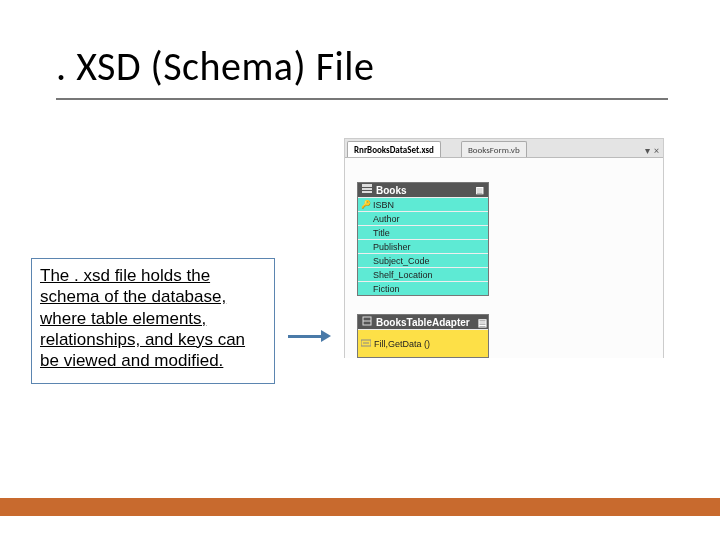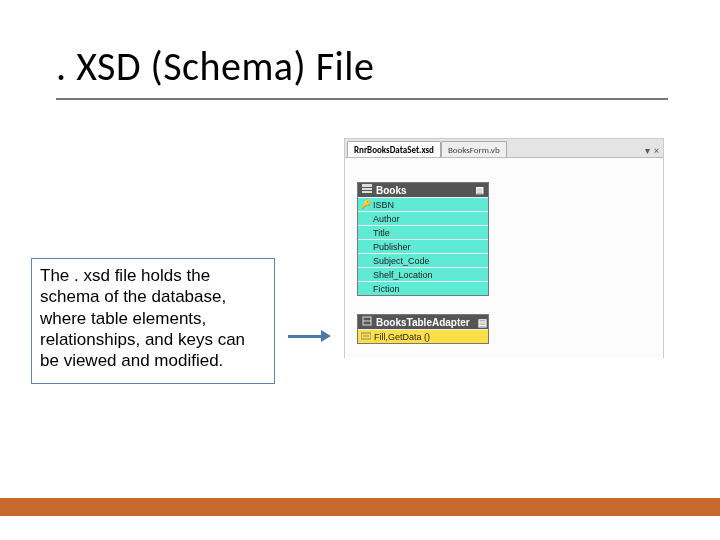--- a/index.html
+++ b/index.html
@@ -1,38 +1,38 @@
 <!DOCTYPE html>
 <html><head>
 <meta charset="utf-8">
 <style>
   html,body{margin:0;padding:0;width:720px;height:540px;background:#fff;font-family:"Segoe UI",Calibri,Arial,sans-serif;color:#000;overflow:hidden;}
   .slide{position:relative;width:708px;height:540px;}
   .title{position:absolute;left:56px;top:42px;font-size:40px;font-weight:300;letter-spacing:.5px;font-family:"Segoe UI Light","Segoe UI",Calibri,Arial}
   .title-rule{position:absolute;left:56px;top:98px;width:612px;height:0;border-top:2px solid #777;}
-  .textbox{position:absolute;left:31px;top:258px;width:244px;border:1px solid #5b85b0;padding:6px 8px 12px 8px;font-family:Arial,Helvetica,sans-serif;font-size:17px;line-height:1.25;box-sizing:border-box;}
+  .textbox{position:absolute;left:31px;top:258px;width:244px;border:1px solid #5b85b0;padding:6px 8px 12px 8px;font-family:Arial,Helvetica,sans-serif;font-size:17px;line-height:1.25;box-sizing:border-box;text-decoration:underline;}
   .arrow{position:absolute;left:288px;top:330px;width:44px;height:12px;}
   .arrow-line{position:absolute;left:0;top:5px;width:34px;height:2.5px;background:#4a7aa8;}
   .arrow-head{position:absolute;left:33px;top:0;width:0;height:0;border-left:10px solid #4a7aa8;border-top:6px solid transparent;border-bottom:6px solid transparent;}
   .shot{position:absolute;left:344px;top:138px;width:320px;height:220px;border:1px solid #ccc;box-sizing:border-box;background:#f2f2f2;}
   .tabs{display:flex;align-items:flex-end;height:18px;background:#e4e4e4;border-bottom:1px solid #bbb;font-size:9px;padding-left:2px;}
-  .tab{padding:1px 6px 0 6px;height:14px;line-height:13px;border:1px solid #aaa;border-bottom:none;background:#eee;margin-right:0;border-radius:2px 2px 0 0;color:#444;}
+  .tab{padding:1px 6px 0 6px;height:14px;line-height:13px;border:1px solid #aaa;border-bottom:none;background:#eee;margin-right:20px;border-radius:2px 2px 0 0;color:#444;}
   .tab.sel{background:#fff;font-weight:bold;color:#000;}
   .tab-right{margin-left:auto;display:flex;gap:4px;padding-right:4px;color:#555;font-size:10px;}
   .canvas{position:relative;height:calc(100% - 18px);background:#fcfcfc;}
   .tablebox{position:absolute;left:12px;top:24px;width:130px;border:1px solid #777;background:#5eead4;font-size:9px;font-family:Tahoma,Arial;}
   .tbl-title{display:flex;align-items:center;gap:4px;background:#555;color:#fff;padding:1px 4px;font-weight:bold;font-size:10px;}
   .tbl-title .spacer{flex:1}
   .tbl-title .tool{font-size:9px;cursor:default;}
   .tbl-row{display:flex;align-items:center;gap:3px;padding:0 3px;height:13px;border-top:1px solid #eee;color:#222;}
   .tbl-row .key{color:#555;font-size:8px;width:9px;text-align:center;}
   .tbl-row .blank{width:9px;}
   .adapterbox{position:absolute;left:12px;top:156px;width:130px;border:1px solid #777;background:#fde047;font-size:9px;font-family:Tahoma,Arial;}
   .adp-title{display:flex;align-items:center;gap:4px;background:#555;color:#fff;padding:1px 4px;font-weight:bold;font-size:10px;}
-  .adp-row{display:flex;align-items:center;gap:3px;padding:0 3px;height:13px;border-top:1px solid #eee;color:#222;}
+  .adp-row{display:flex;align-items:center;gap:3px;padding:7px 3px;height:13px;border-top:1px solid #eee;color:#222;}
   .footer-bar{position:absolute;left:0;bottom:24px;width:720px;height:18px;background:#c86a2e;}
   .icon-svg{width:10px;height:10px;display:inline-block;}
 </style>
 </head>
 <body>
 
 <div class="slide">
   <div class="title">. XSD (Schema) File</div>
   <div class="title-rule"></div>
 

